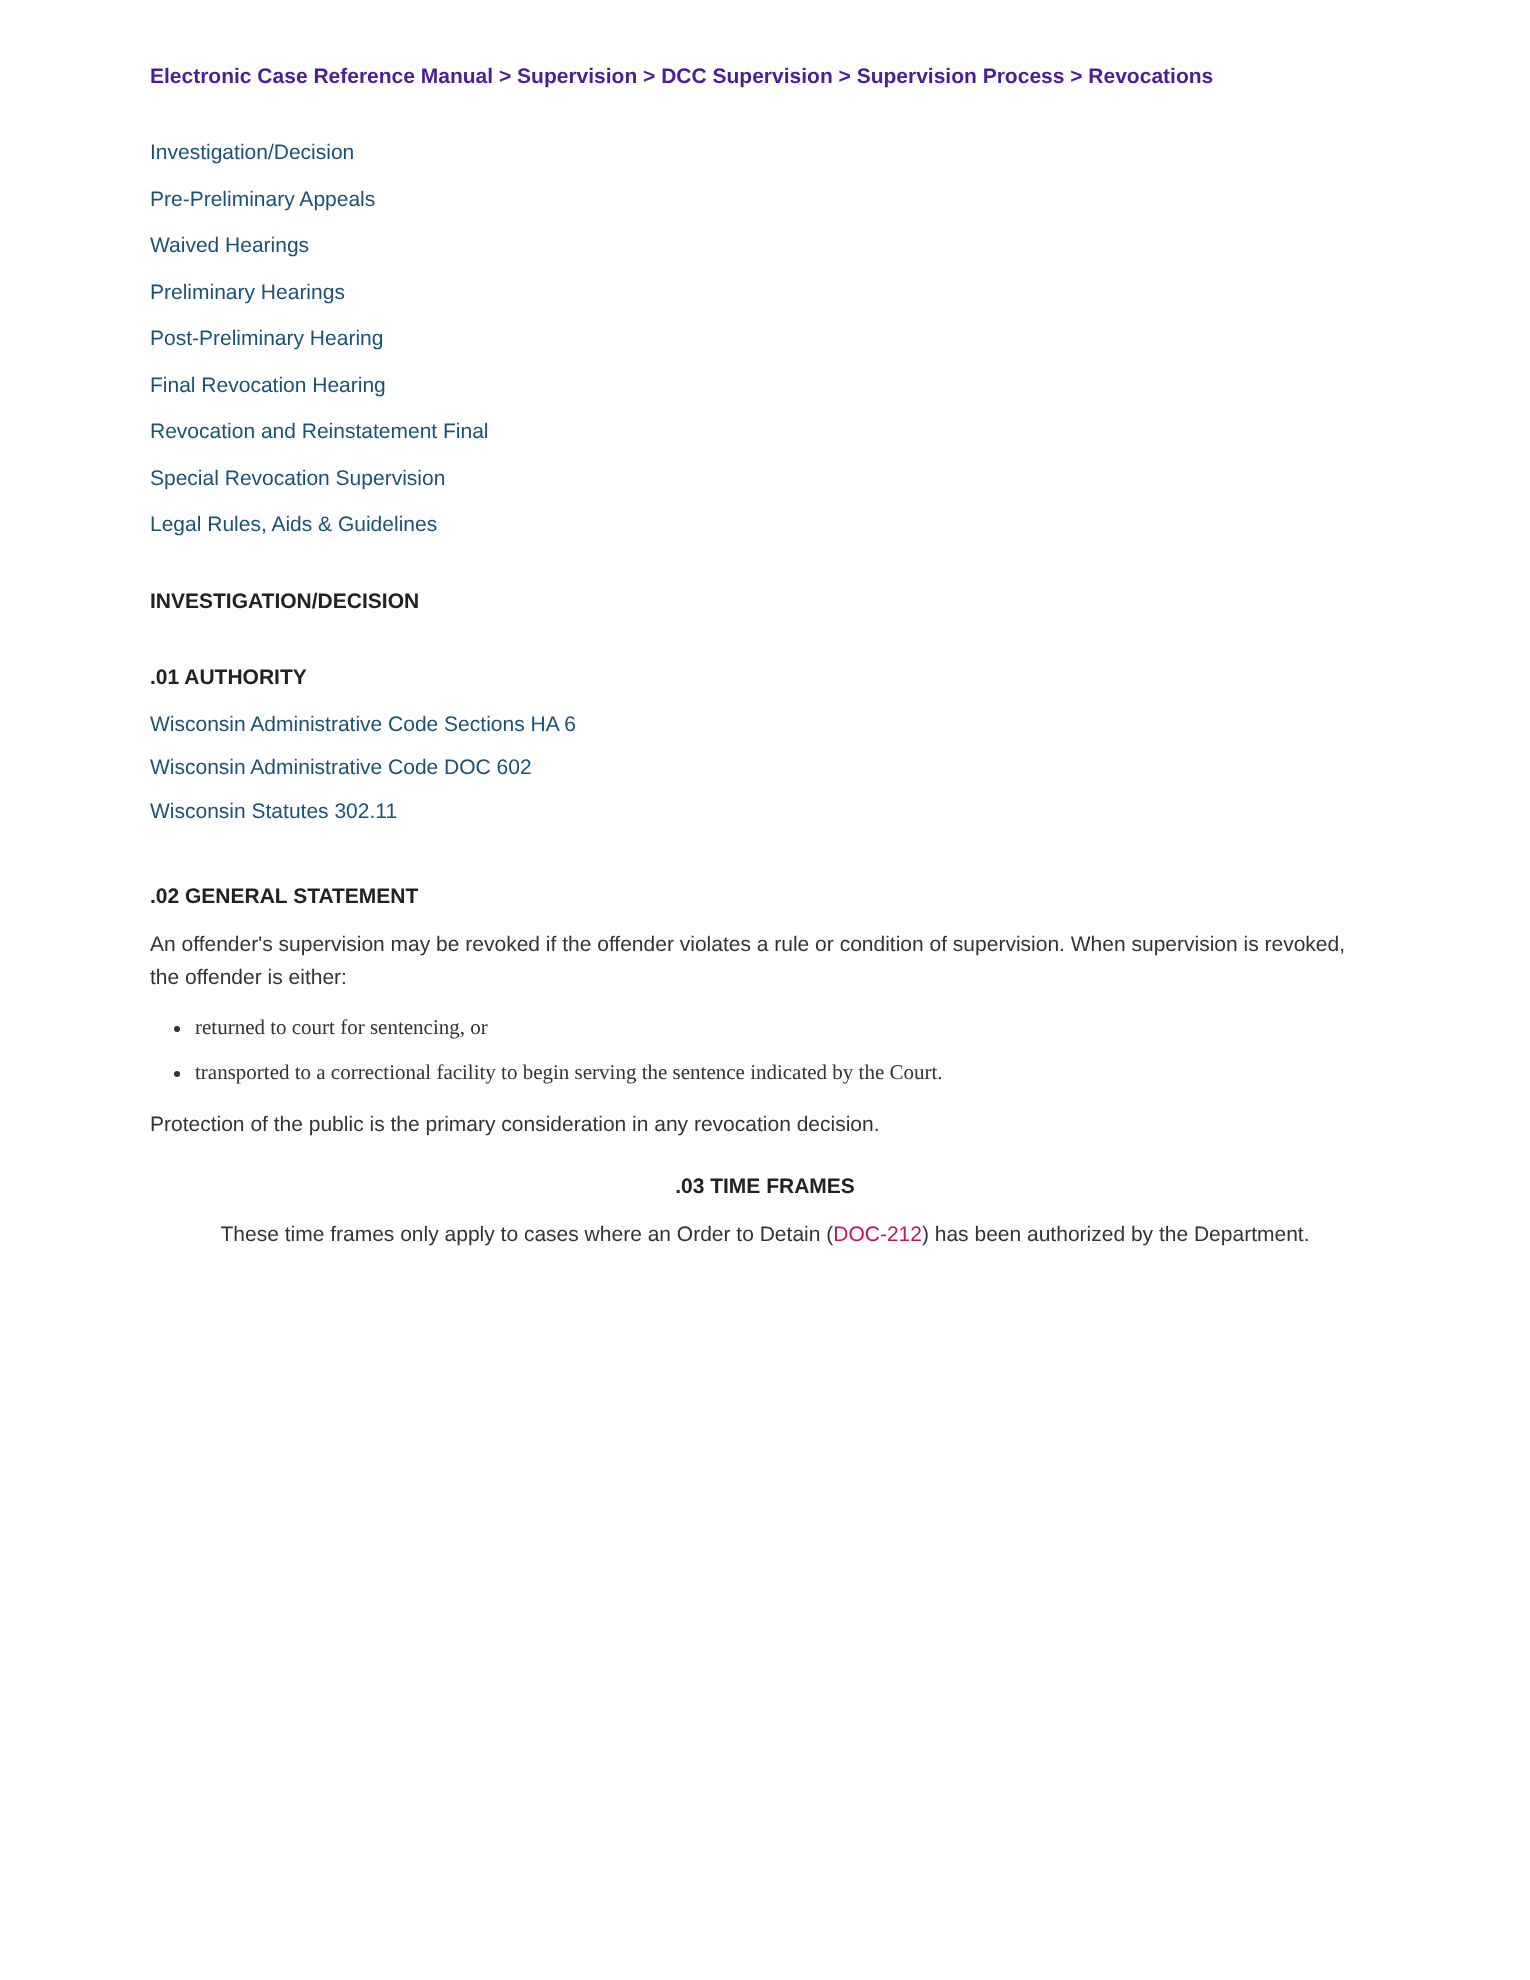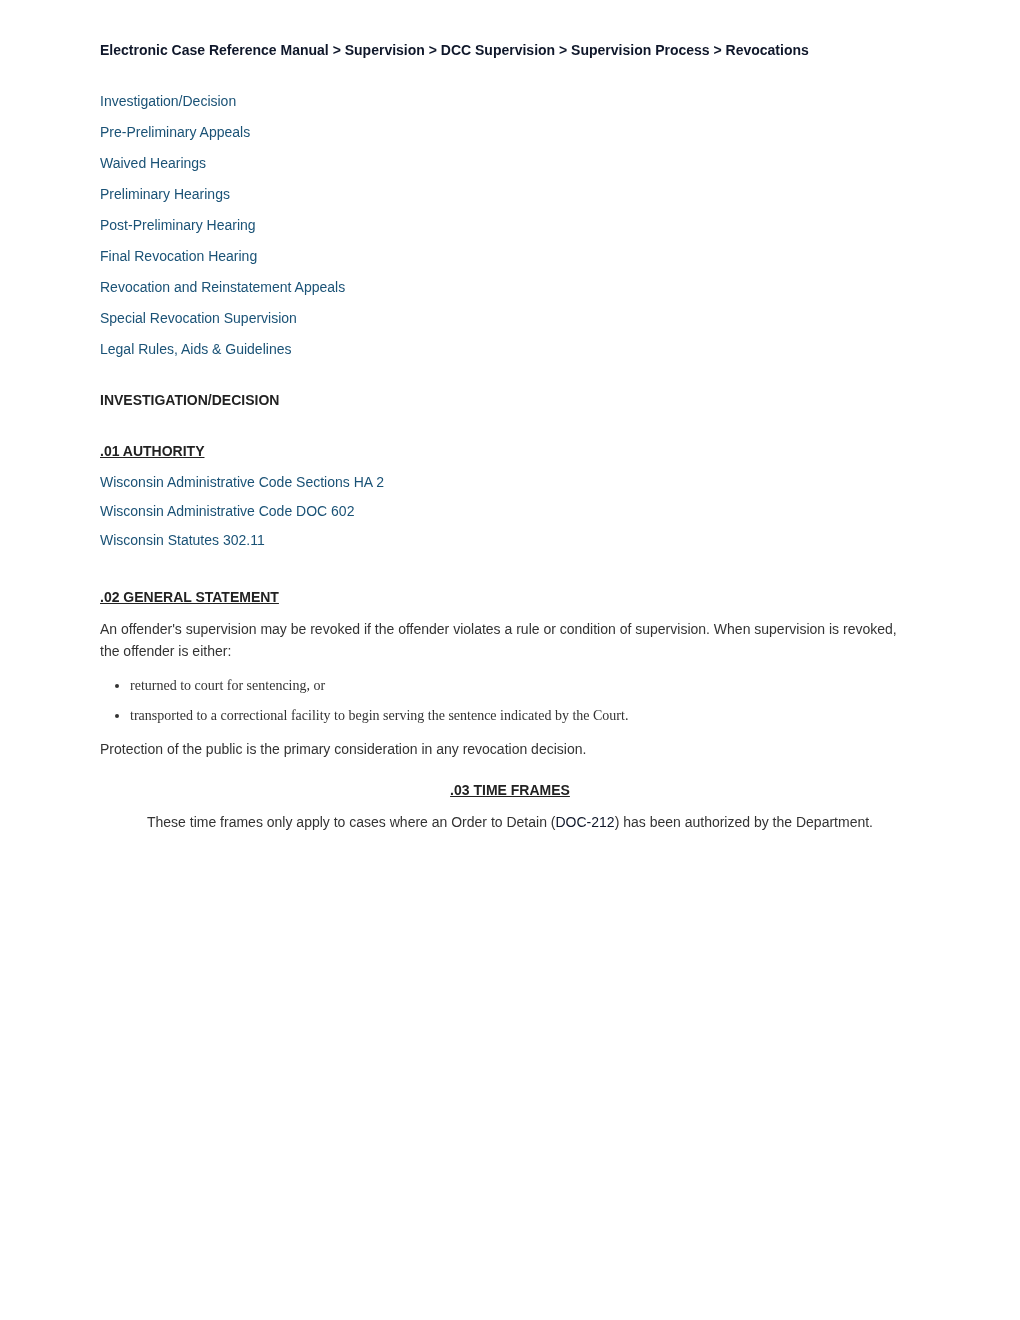--- a/index.html
+++ b/index.html
@@ -15,21 +15,21 @@
       background: #fff;
       width: 1020px;
       min-height: 1320px;
       padding: 40px 100px;
       line-height: 1.5;
     }
 
     .breadcrumb {
       font-weight: bold;
       font-size: 14px;
-      color: #0f172a;
+      color: #4c1d95;
       margin-bottom: 30px;
     }
 
     .nav-links {
       margin-bottom: 30px;
     }
 
     .nav-links a {
       display: block;
       color: #1a5276;
@@ -47,21 +47,20 @@
       font-size: 14px;
       color: #222;
       margin-bottom: 12px;
     }
 
     .subsection-title {
       font-weight: bold;
       font-size: 14px;
       color: #222;
       margin-bottom: 10px;
-      text-decoration: underline;
     }
 
     .section-links a {
       display: block;
       color: #1a5276;
       text-decoration: none;
       margin-bottom: 8px;
       font-size: 14px;
     }
 
@@ -77,54 +76,54 @@
     }
 
     .bullet-list li {
       margin-bottom: 8px;
       font-size: 14px;
       line-height: 1.6;
       font-family: Liberation Serif, serif;
     }
 
     .inline-link {
-      color: #0f172a;
+      color: #be185d;
       text-decoration: none;
     }
   </style>
 </head>
 <body>
 
 <div class="breadcrumb">
   <span>Electronic Case Reference Manual &gt; Supervision &gt; DCC Supervision &gt; Supervision Process &gt; Revocations</span>
 </div>
 
 <div class="nav-links">
 <a href="#investigation">Investigation/Decision</a>
     <a href="#pre-preliminary">Pre-Preliminary Appeals</a>
     <a href="#waived">Waived Hearings</a>
     <a href="#preliminary">Preliminary Hearings</a>
     <a href="#post-preliminary">Post-Preliminary Hearing</a>
     <a href="#final">Final Revocation Hearing</a>
-    <a href="#orders">Revocation and Reinstatement Appeals</a>
+    <a href="#orders">Revocation and Reinstatement Final</a>
     <a href="#special">Special Revocation Supervision</a>
     <a href="#legal">Legal Rules, Aids &amp; Guidelines</a>
   </div>
 
 <div class="section">
   <div class="section-title">
     <span>INVESTIGATION/DECISION</span>
   </div>
 
   <div class="section">
     <div class="subsection-title">
       <span>.01 AUTHORITY</span>
     </div>
     <div class="section-links">
-    <a href="#ha2">Wisconsin Administrative Code Sections HA 2</a>
+    <a href="#ha2">Wisconsin Administrative Code Sections HA 6</a>
         <a href="#doc331">Wisconsin Administrative Code DOC 602</a>
         <a href="#statutes">Wisconsin Statutes 302.11</a>
       </div>
   </div>
 
   <div class="section" style="margin-top:36px;">
     <div class="subsection-title">
       <span>.02 GENERAL STATEMENT</span>
     </div>
     <p class="body-text">

